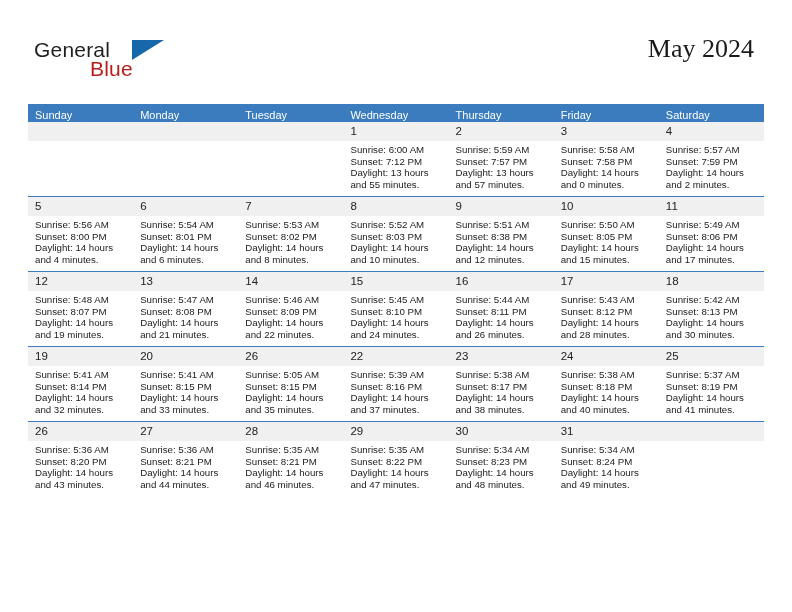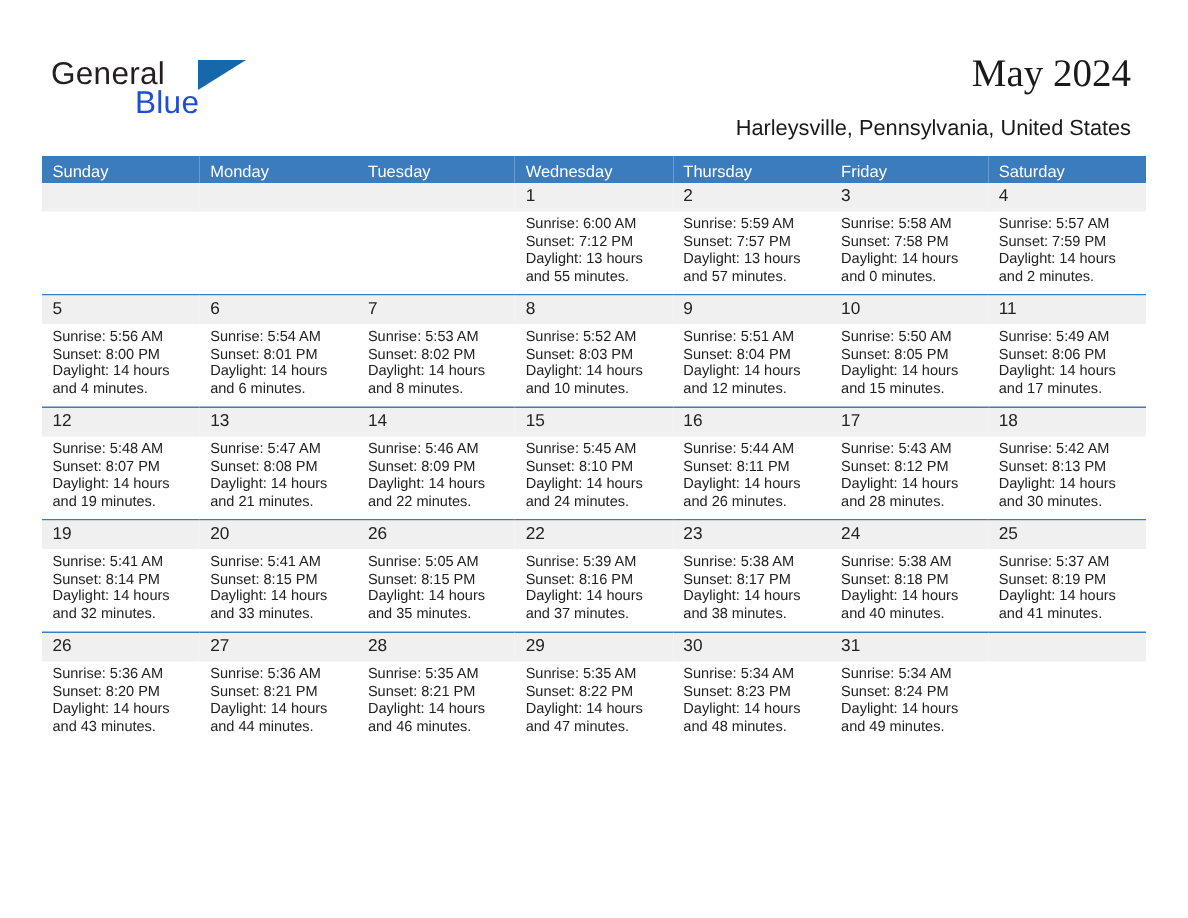--- a/index.html
+++ b/index.html
@@ -45,21 +45,21 @@
     letter-spacing: 0.2px;
     color: #231f20;
     font-family: "Liberation Sans", sans-serif;
   }
   .brand-blue {
     position: absolute;
     left: 56px;
     top: 19px;
     font-size: 21px;
     letter-spacing: 0.2px;
-    color: #1d4ed8;
+    color: #b91c1c;
     font-family: "Liberation Sans", sans-serif;
   }
   .brand-triangle {
     position: absolute;
     left: 98px;
     top: 2px;
     width: 0;
     height: 0;
     border-left: 32px solid #1668ab;
     border-bottom: 20px solid transparent;
@@ -156,21 +156,20 @@
 
   <div class="header">
 
     <div class="brand">
       <span class="brand-general">General</span>
       <span class="brand-triangle"></span>
       <span class="brand-blue">Blue</span>
     </div>
 
     <div class="title">May 2024</div>
-    <div class="subtitle">Harleysville, Pennsylvania, United States</div>
   </div>
 
   <table class="calendar">
     <thead>
       <tr>
         <th>Sunday</th>
         <th>Monday</th>
         <th>Tuesday</th>
         <th>Wednesday</th>
         <th>Thursday</th>
@@ -275,21 +274,21 @@
                 <div>Sunset: 8:03 PM</div>
                 <div class="wrap">Daylight: 14 hours and 10 minutes.</div>
               </div>
             </div>
           </td>
           <td class="cell">
             <div class="cell-inner">
               <span class="daynum">9</span>
               <div class="details">
                 <div>Sunrise: 5:51 AM</div>
-                <div>Sunset: 8:04 PM</div>
+                <div>Sunset: 8:38 PM</div>
                 <div class="wrap">Daylight: 14 hours and 12 minutes.</div>
               </div>
             </div>
           </td>
           <td class="cell">
             <div class="cell-inner">
               <span class="daynum">10</span>
               <div class="details">
                 <div>Sunrise: 5:50 AM</div>
                 <div>Sunset: 8:05 PM</div>

